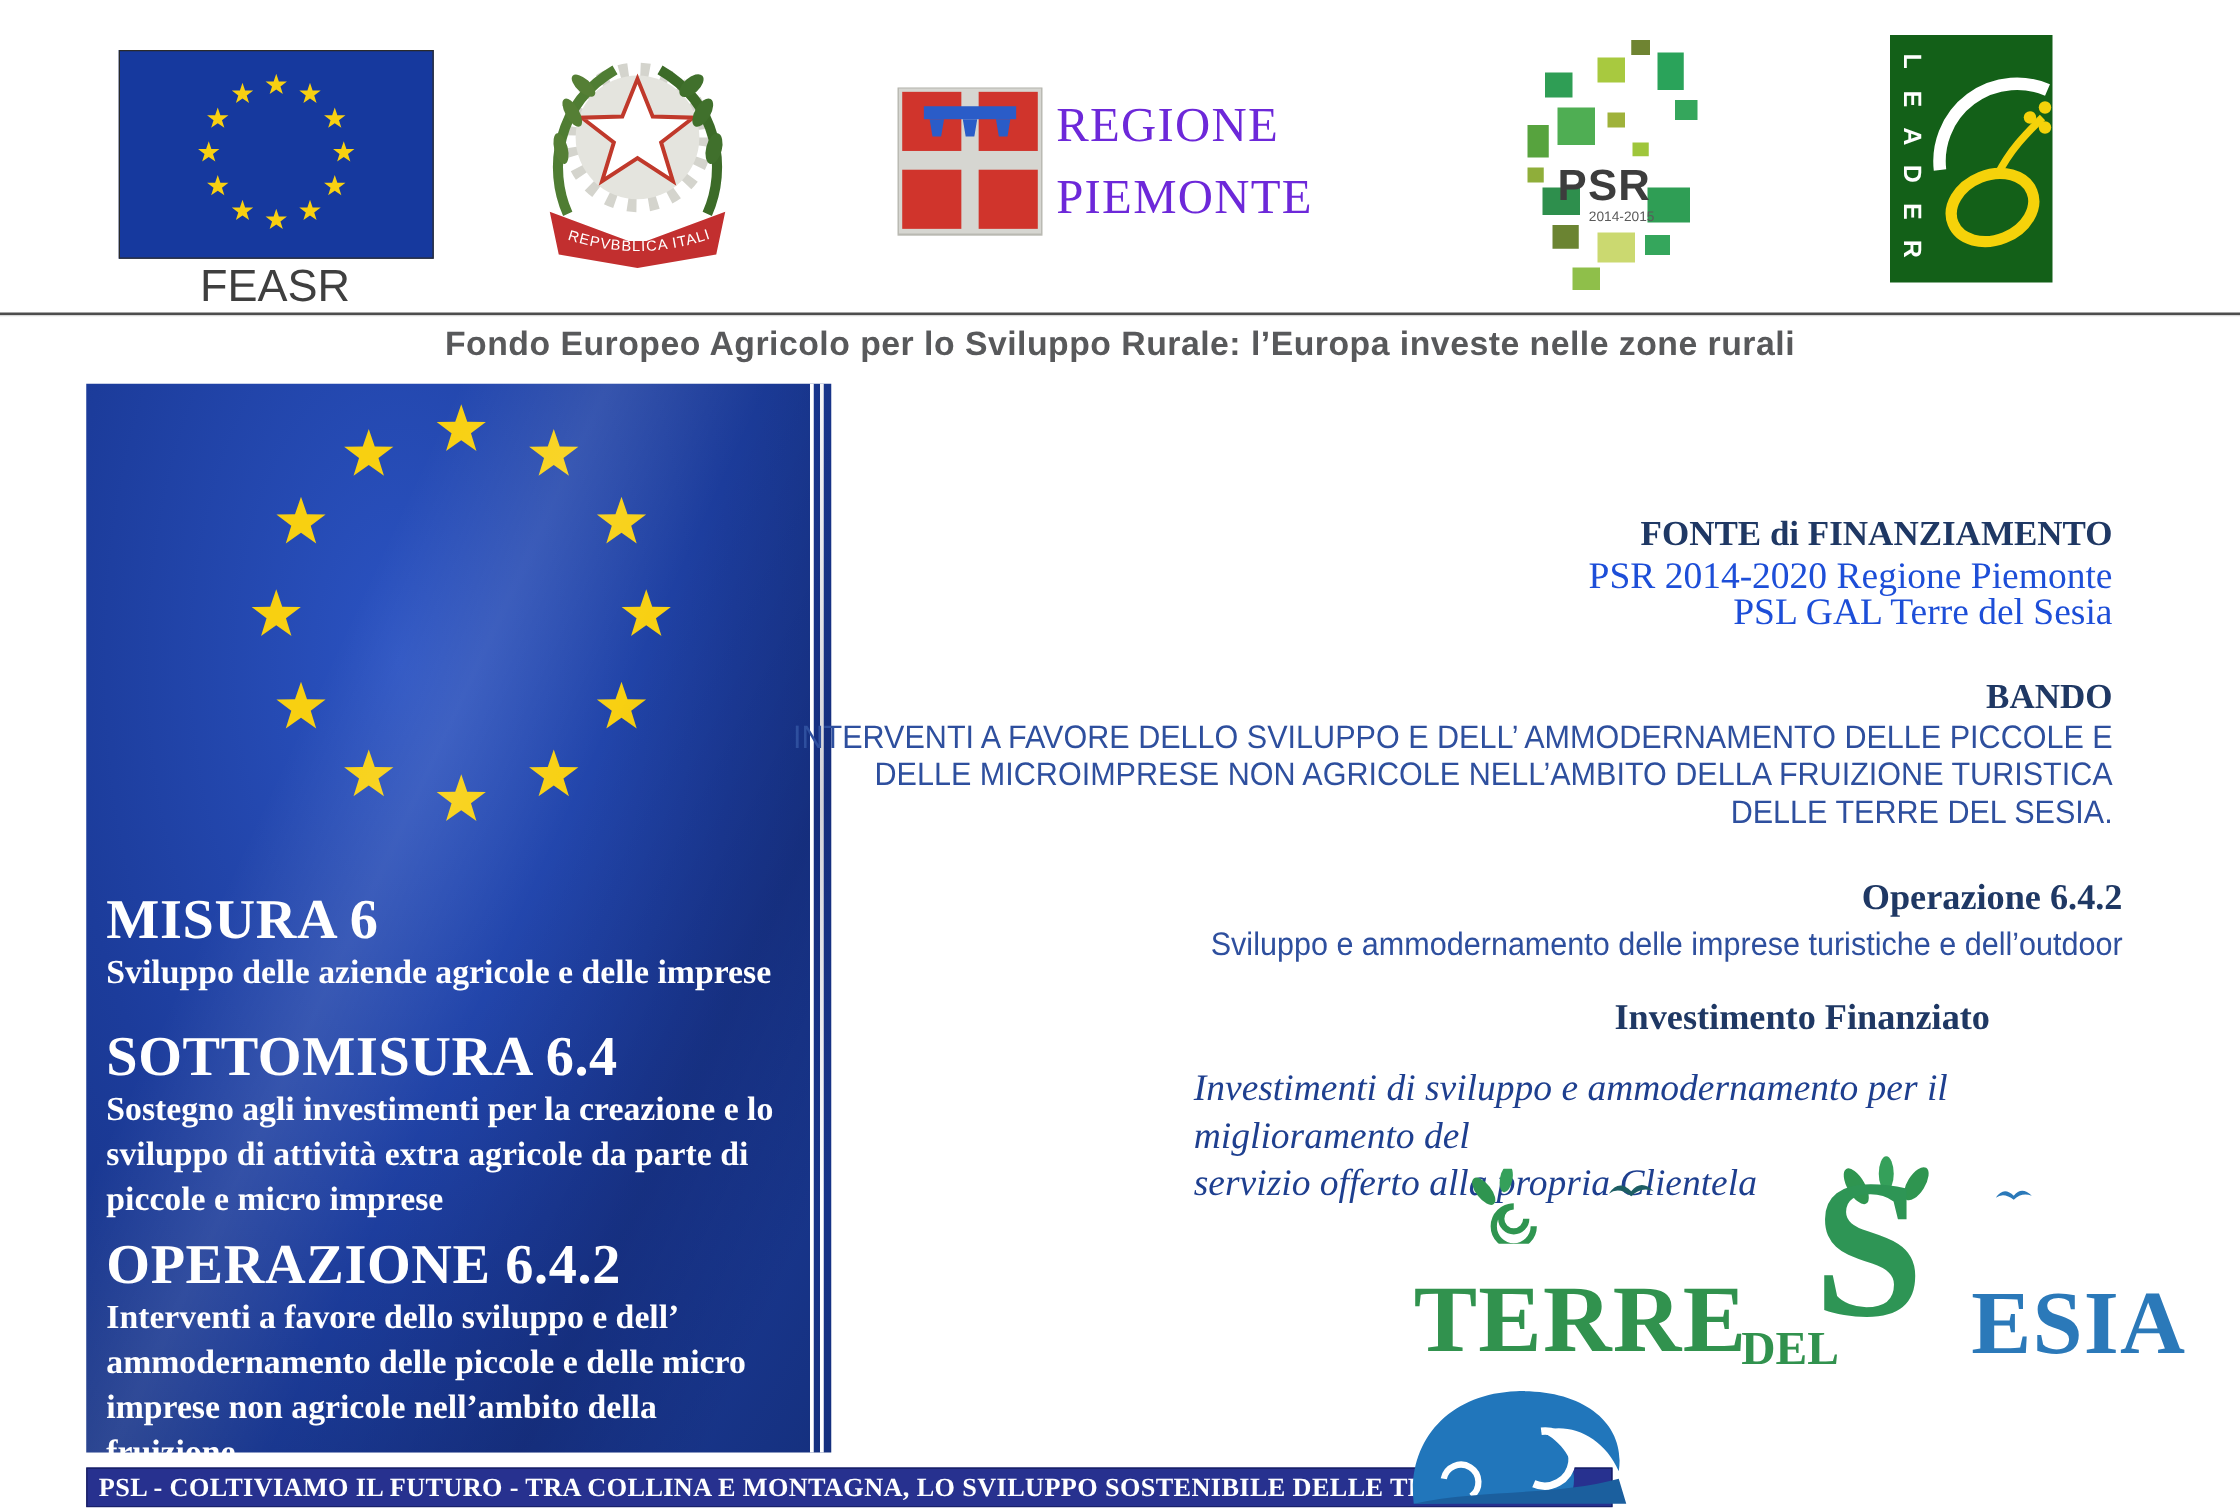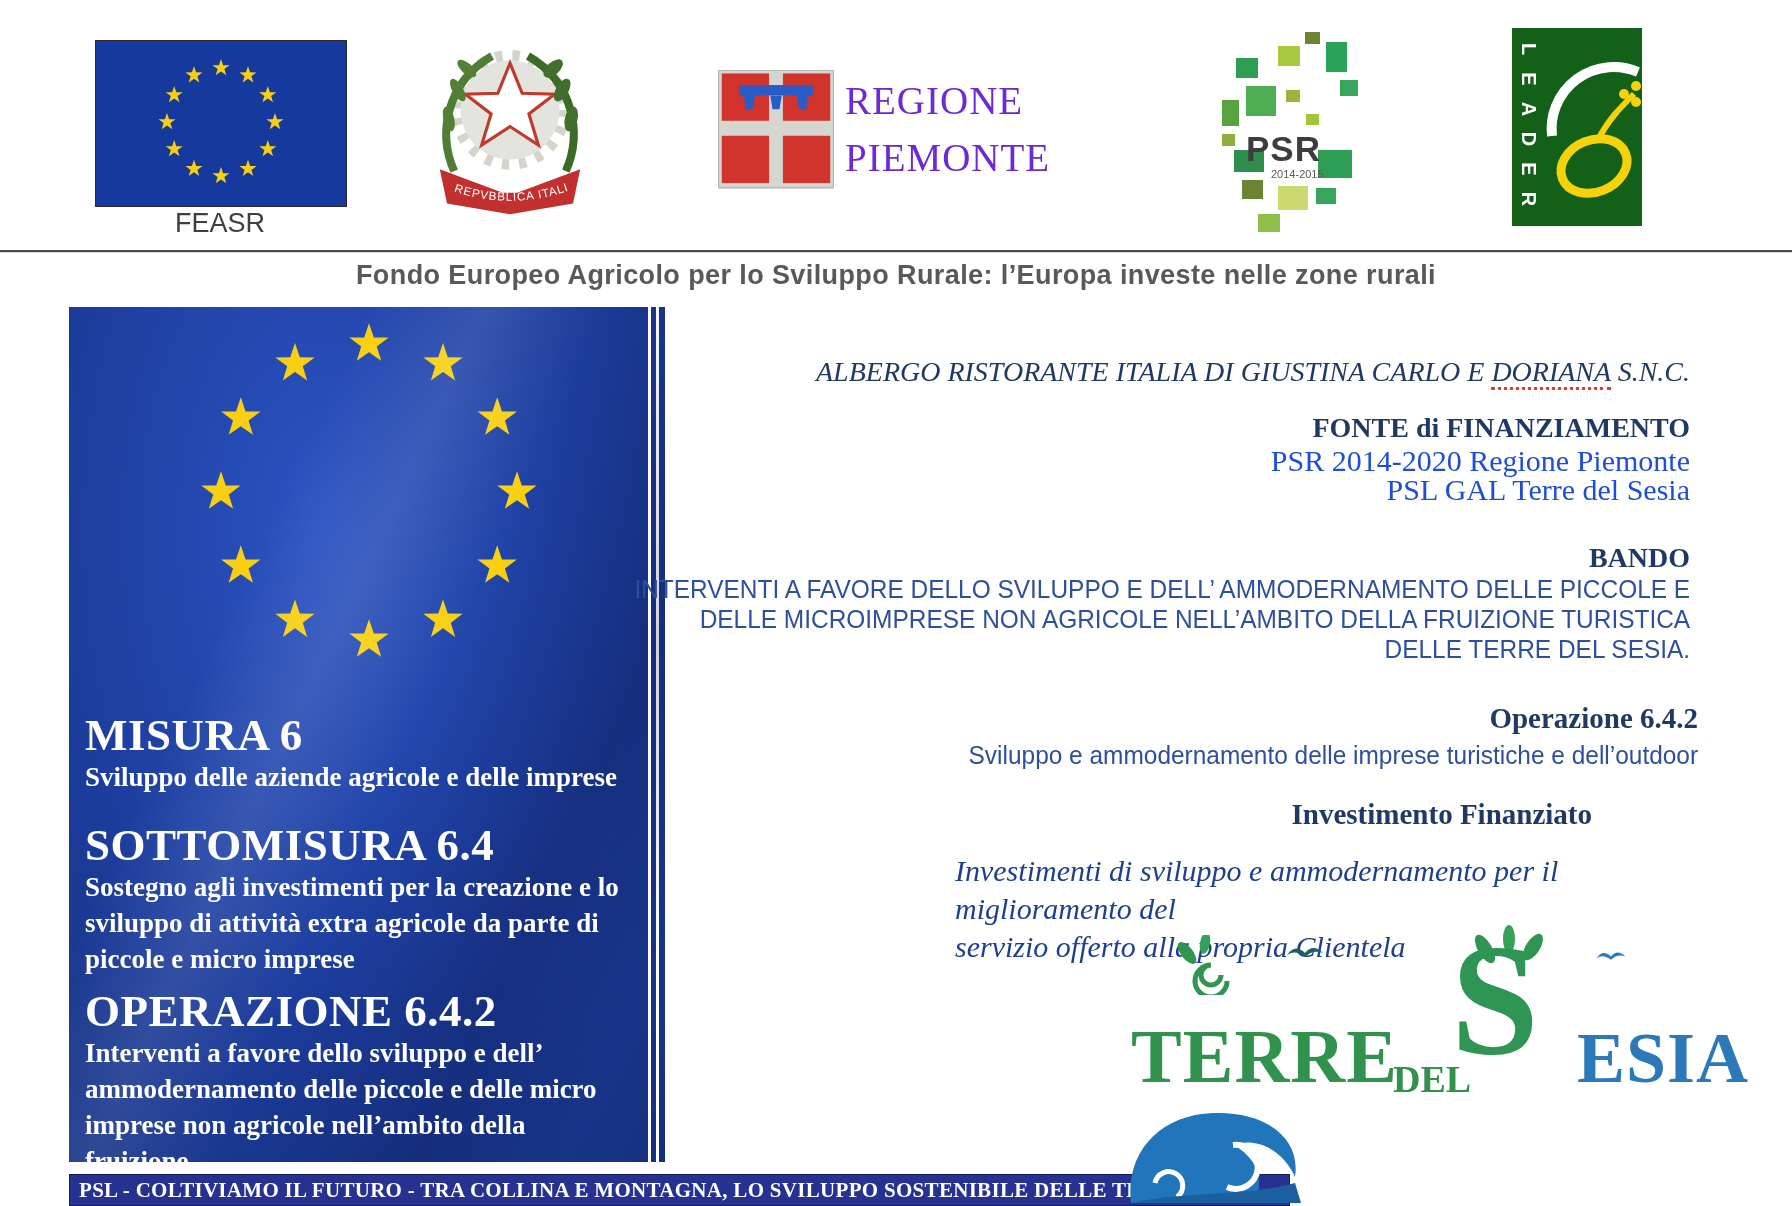--- a/index.html
+++ b/index.html
@@ -3,21 +3,21 @@
 <meta charset="utf-8">
 <style>
   html,body{margin:0;padding:0;background:#ffffff;}
   .page{position:relative;width:1792px;height:1206px;background:#ffffff;overflow:hidden;
         font-family:"Liberation Serif",serif;}
   .abs{position:absolute;}
 
   
   .eu-flag{left:95px;top:40px;width:250px;height:165px;background:#16399e;border:1px solid #2a2a2a;}
   .feasr{left:95px;top:208px;width:250px;text-align:center;font-family:"Liberation Sans",sans-serif;
-         font-size:27px;color:#3f3f3f;}
+         font-size:36px;color:#3f3f3f;}
   .regione-text{left:845px;top:72px;font-size:39px;line-height:57px;color:#6d28d9;letter-spacing:1px;}
   .psr-box{left:1222px;top:28px;width:140px;height:205px;}
   .psr-box .sq{position:absolute;}
   .psr-word{position:absolute;left:24px;top:101px;font-family:"Liberation Sans",sans-serif;
             font-weight:bold;font-size:35px;color:#3d3d3d;letter-spacing:1px;}
   .psr-years{position:absolute;left:49px;top:140px;font-family:"Liberation Sans",sans-serif;
              font-size:11px;color:#5a5a5a;}
   .leader-box{left:1512px;top:28px;width:130px;height:198px;background:#136018;}
   .leader-letters{position:absolute;left:4px;top:8px;display:flex;flex-direction:column;gap:4px;}
   .leader-letters span{display:block;width:26px;height:26px;line-height:26px;text-align:center;
@@ -200,23 +200,20 @@
 piccole e micro imprese</div>
 
     <div class="sec-title" style="top:678px">OPERAZIONE 6.4.2</div>
     <div class="sec-body" style="top:728px">Interventi a favore dello sviluppo e dell’
 ammodernamento delle piccole e delle micro
 imprese non agricole nell’ambito della fruizione
 turistica delle Terre del Sesia</div>
   </div>
 
 
-  <div class="abs right-align" style="top:356px;right:102px;font-style:italic;font-size:28px;color:#1f3864">
-    <span>ALBERGO RISTORANTE ITALIA DI GIUSTINA CARLO E </span><span class="squiggle">DORIANA</span><span> S.N.C.</span>
-  </div>
 
   <div class="abs r-head right-align" style="top:412px;right:102px">FONTE di FINANZIAMENTO</div>
   <div class="abs r-serif" style="top:446px;right:102px">PSR 2014-2020 Regione Piemonte</div>
   <div class="abs r-serif" style="top:475px;right:102px">PSL GAL Terre del Sesia</div>
 
   <div class="abs r-head right-align" style="top:542px;right:102px">BANDO</div>
   <div class="abs r-sans" style="top:574px;right:102px;font-size:26px">INTERVENTI A FAVORE DELLO SVILUPPO E DELL’ AMMODERNAMENTO DELLE PICCOLE E
 DELLE MICROIMPRESE NON AGRICOLE NELL’AMBITO DELLA FRUIZIONE TURISTICA
 DELLE TERRE DEL SESIA.</div>
 

